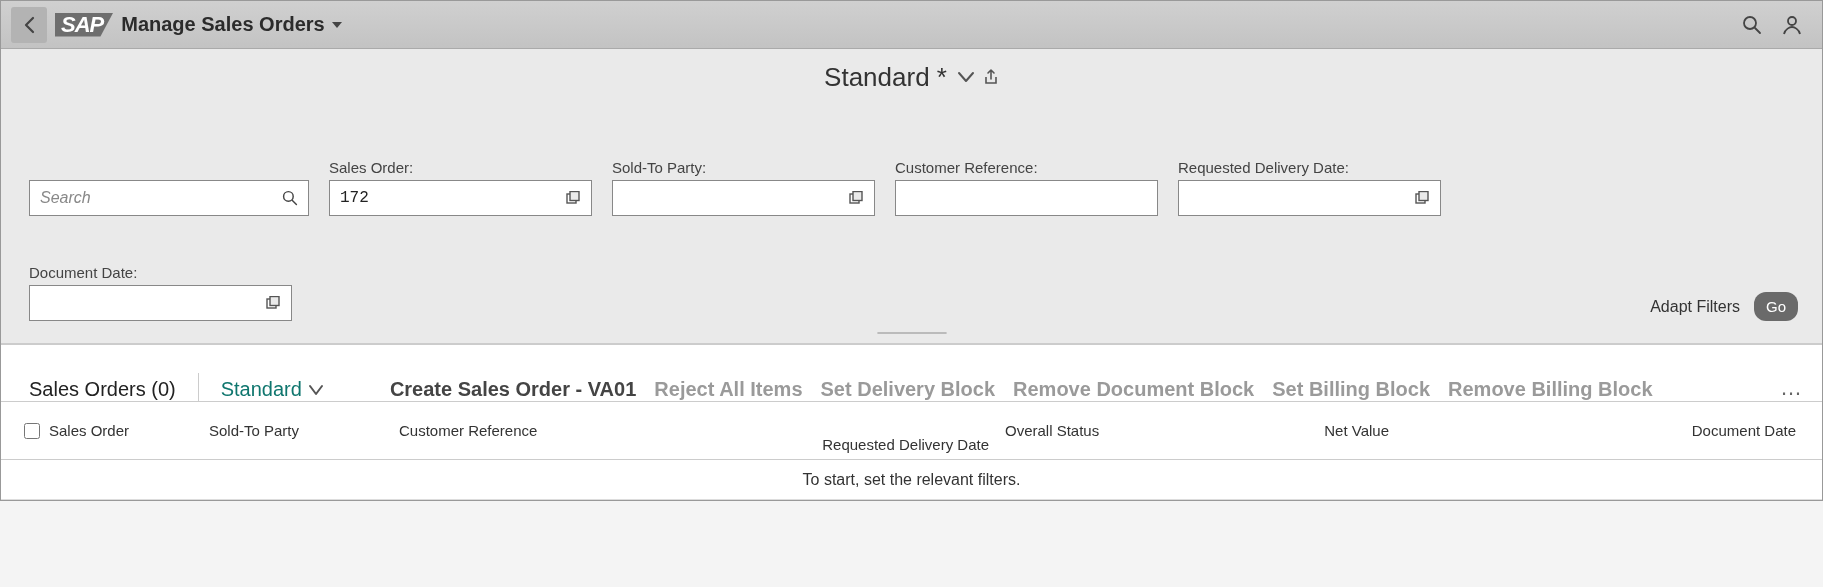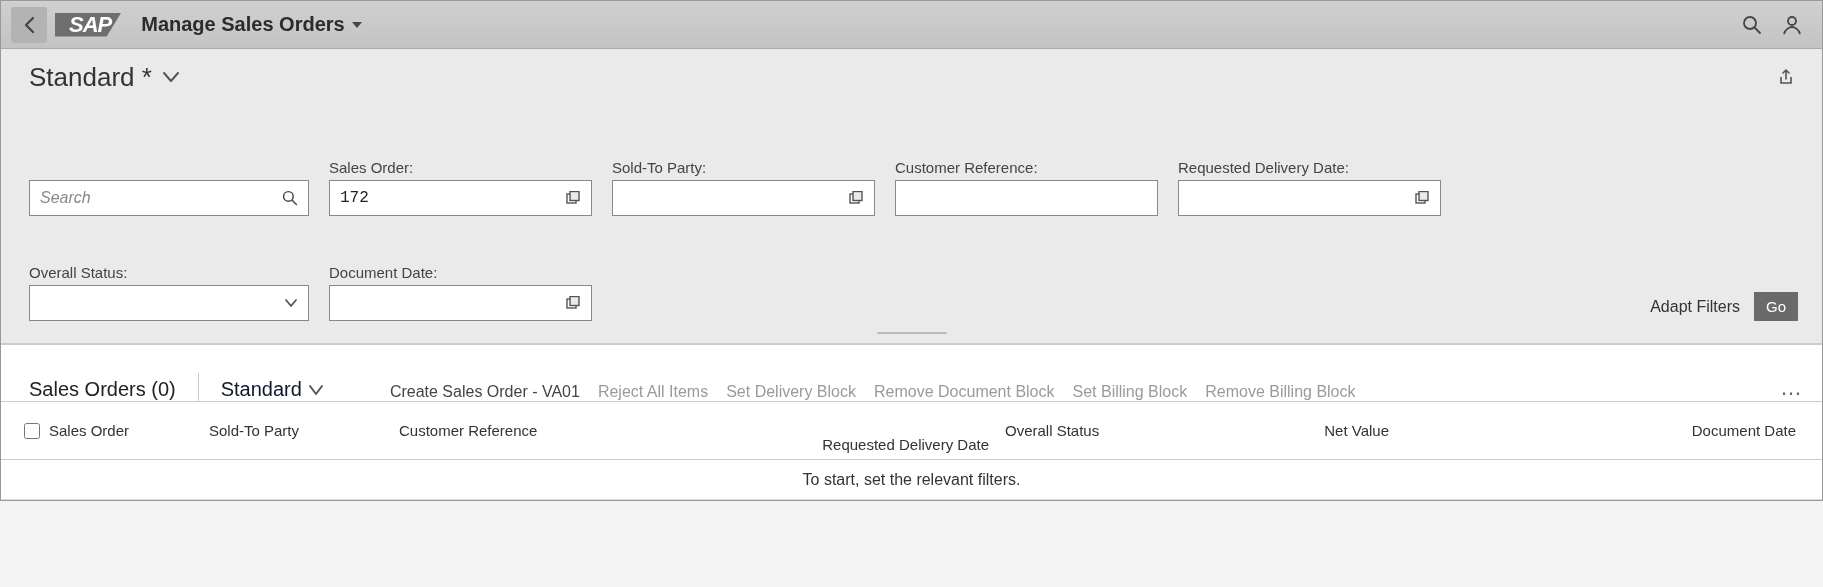--- a/index.html
+++ b/index.html
@@ -14,33 +14,33 @@
     background: linear-gradient(#d0d0d0, #c3c3c3);
     border-bottom: 1px solid #aaa;
     padding: 0 10px;
   }
   .back-btn {
     width: 36px; height: 36px; display: flex; align-items: center; justify-content: center;
     background: #b3b3b3; border-radius: 3px; margin-right: 8px; cursor: pointer;
   }
   .sap-logo {
     background: #6e6e6e; color: #fff; font-weight: bold; font-style: italic;
-    padding: 2px 10px 2px 14px; letter-spacing: -1px; font-size: 22px;
+    padding: 2px 10px 2px 6px; letter-spacing: -1px; font-size: 22px;
     position: relative; height: 24px; display: flex; align-items: center;
     clip-path: polygon(0 0, 100% 0, 78% 100%, 0 100%);
   }
-  .shell-title { margin-left: 20px; font-size: 20px; font-weight: bold; color: #2b2b2b; display: flex; align-items: center; gap: 6px; }
+  .shell-title { margin-left: 8px; font-size: 20px; font-weight: bold; color: #2b2b2b; display: flex; align-items: center; gap: 6px; }
   .shell-spacer { flex: 1; }
   .shell-icon-btn {
     width: 40px; height: 40px; display: flex; align-items: center; justify-content: center; cursor: pointer; color: #444;
   }
 
   
   .variant-bar {
-    display: flex; align-items: center; justify-content: space-between;
+    display: flex; align-items: center; justify-content: center;
     height: 56px; padding: 0 20px 0 28px; background: #eaeaea;
   }
   .variant-title { font-size: 26px; color: #333; display: flex; align-items: center; gap: 10px; }
   .share-btn { width: 32px; height: 32px; display:flex; align-items:center; justify-content:center; cursor:pointer; color:#555;}
 
   
   .filter-area {
     background: #eaeaea; padding: 18px 20px 10px 28px;
     border-bottom: 1px solid #ccc;
   }
@@ -64,21 +64,21 @@
   .select-caret { width: 30px; display:flex; align-items:center; justify-content:center; color:#555; cursor:pointer; }
 
   .w-280 { width: 280px; }
   .w-286 { width: 263px; font-family: Liberation Mono, monospace; }
 
   .filter-actions-row {
     display: flex; justify-content: space-between; align-items: center; gap: 14px; margin-top: -2px; padding-right: 4px;
   }
   .adapt-link { font-size: 16px; color: #333; cursor: pointer; }
   .go-btn {
-    background: #6a6a6a; color: #fff; border: none; padding: 6px 12px; font-size: 15px; border-radius: 0; cursor: pointer;
+    background: #6a6a6a; color: #fff; border: none; padding: 6px 12px; font-size: 15px; border-radius: 12px; cursor: pointer;
   }
 
   
   .collapse-tab-wrap { display:flex; justify-content:center; background:#eaeaea; border-bottom:1px solid #ccc; height:0; position:relative;}
   .collapse-tab {
     position: relative; top: -12px;
     display:flex; gap:0;
     border:1px solid #bbb; border-radius:4px; overflow:hidden; background:#ddd;
   }
   .collapse-tab > div {
@@ -86,22 +86,22 @@
   }
   .collapse-tab > div + div { border-left:1px solid #bbb; background:#e6e6e6;}
 
   
   .table-toolbar {
     display:flex; align-items:flex-end; gap: 18px;
     height: 56px; padding: 0 14px 0 28px; background:#fff;
   }
   .tbl-title { font-size: 20px; color:#222; }
   .tbl-divider { width:1px; height:28px; background:#ccc; margin: 0 4px;}
-  .tbl-variant { font-size: 20px; color:#0f172a; display:flex; align-items:center; gap:6px; cursor:pointer;}
-  .tbl-action { font-size: 16px; color:#444; cursor:pointer; white-space:nowrap;}
+  .tbl-variant { font-size: 20px; color:#0f766e; display:flex; align-items:center; gap:6px; cursor:pointer;}
+  .tbl-action { font-size: 20px; color:#444; cursor:pointer; white-space:nowrap;font-weight:bold;}
   .tbl-action.disabled { color:#9a9a9a; cursor:default;}
   .toolbar-spacer { flex:1; }
   .overflow-btn { font-size:22px; letter-spacing:2px; color:#666; cursor:pointer; padding:0 4px;}
 
   
   .table-head {
     display:flex; align-items:center;
     border-top:1px solid #ccc; border-bottom:1px solid #ccc;
     min-height: 40px; padding: 6px 14px 6px 14px; background:#fff;
   }
@@ -233,31 +233,20 @@
                 <rect x="4" y="0.5" width="9" height="9" stroke="#555" stroke-width="1.4" fill="#eaeaea"></rect>
               </svg>
           </div>
         </div>
       </div>
     </div>
 
     <div class="filter-row" style="justify-content:space-between;">
       <div style="display:flex; gap:20px;">
 
-        <div class="filter-cell">
-          <div class="filter-label">Overall Status:</div>
-          <div class="input-wrap w-280">
-            <input type="text" value="" style="">
-            <div class="select-caret">
-              <svg width="14" height="10" viewBox="0 0 14 10">
-                  <path d="M2 2 L7 8 L12 2" stroke="#555" stroke-width="1.8" fill="none" stroke-linecap="round" stroke-linejoin="round"></path>
-                </svg>
-            </div>
-          </div>
-        </div>
 
         <div class="filter-cell">
           <div class="filter-label">Document Date:</div>
           <div class="input-wrap w-286">
             <input type="text" value="" style="">
             <div class="input-icon">
               <svg width="14" height="14" viewBox="0 0 14 14">
                   <rect x="1" y="3" width="9" height="9" stroke="#555" stroke-width="1.4" fill="none"></rect>
                   <rect x="4" y="0.5" width="9" height="9" stroke="#555" stroke-width="1.4" fill="#eaeaea"></rect>
                 </svg>

